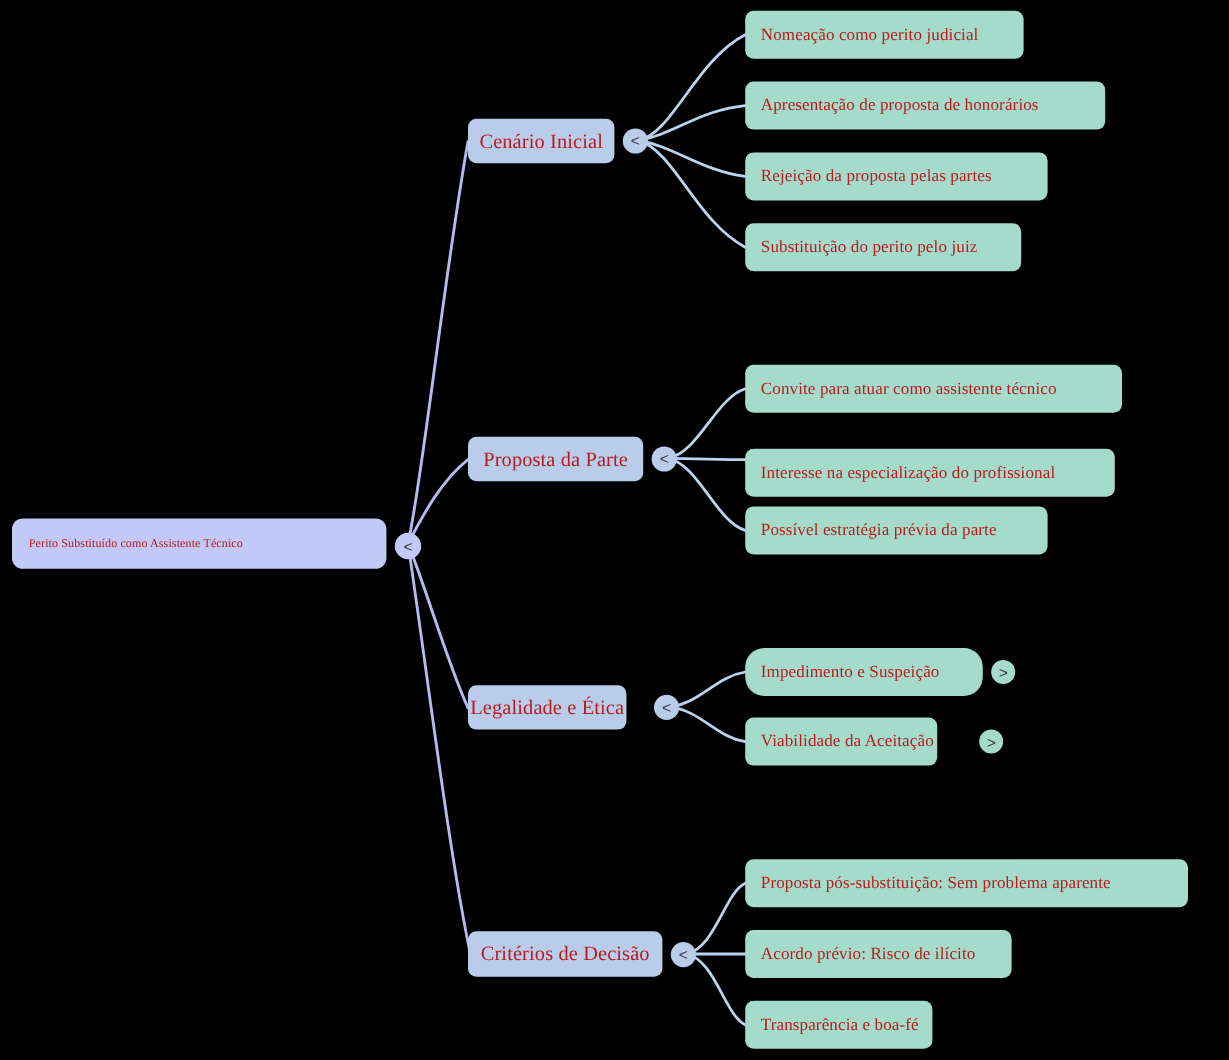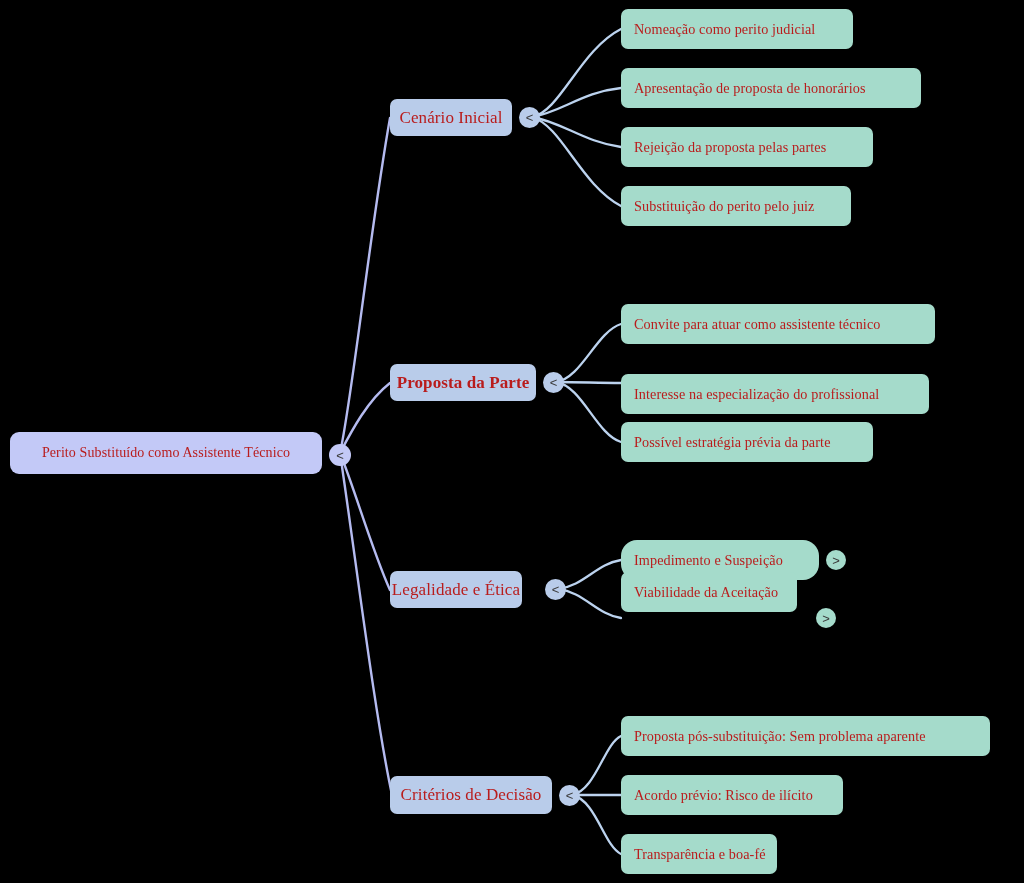--- a/index.html
+++ b/index.html
@@ -30,23 +30,22 @@
     display: flex;
     align-items: center;
     border-radius: 7px;
     color: #b91c1c;
     white-space: nowrap;
     letter-spacing: 0.1px;
   }
   .node-root {
     background: #c3c9f7;
     padding: 0 14px;
-    font-size: 14px;
+    font-size: 10px;
     border-radius: 9px;
-    justify-content: center;
   }
   .node-branch {
     background: #b9ccea;
     padding: 0 13px;
     font-size: 17px;
     justify-content: center;
   }
   .node-leaf {
     background: #a5dbcb;
     padding: 0 13px;
@@ -132,21 +131,21 @@
   <div class="node node-leaf" style="left:621px; top:68px; width:300px; height:40px;">
     <span>Apresentação de proposta de honorários</span>
   </div>
   <div class="node node-leaf" style="left:621px; top:127px; width:252px; height:40px;">
     <span>Rejeição da proposta pelas partes</span>
   </div>
   <div class="node node-leaf" style="left:621px; top:186px; width:230px; height:40px;">
     <span>Substituição do perito pelo juiz</span>
   </div>
 
-  <div class="node node-branch" style="left:390px; top:364px; width:146px; height:37px;font-weight:bold;">
+  <div class="node node-branch" style="left:390px; top:364px; width:146px; height:37px;">
     <span>Proposta da Parte</span>
   </div>
   <div class="toggle toggle-branch" style="left:543px; top:372px;">
     <span>&lt;</span>
   </div>
 
   <div class="node node-leaf" style="left:621px; top:304px; width:314px; height:40px;">
     <span>Convite para atuar como assistente técnico</span>
   </div>
   <div class="node node-leaf" style="left:621px; top:374px; width:308px; height:40px;">
@@ -163,21 +162,21 @@
     <span>&lt;</span>
   </div>
 
   <div class="node node-leaf" style="left:621px; top:540px; width:198px; height:40px;border-radius:16px;">
     <span>Impedimento e Suspeição</span>
   </div>
   <div class="toggle toggle-leaf" style="left:826px; top:550px;">
     <span>&gt;</span>
   </div>
 
-  <div class="node node-leaf" style="left:621px; top:572px; width:176px; height:40px;">
+  <div class="node node-leaf" style="left:621px; top:598px; width:160px; height:40px;">
     <span>Viabilidade da Aceitação</span>
   </div>
   <div class="toggle toggle-leaf" style="left:816px; top:608px;">
     <span>&gt;</span>
   </div>
 
   <div class="node node-branch" style="left:390px; top:776px; width:162px; height:38px;">
     <span>Critérios de Decisão</span>
   </div>
   <div class="toggle toggle-branch" style="left:559px; top:785px;">

